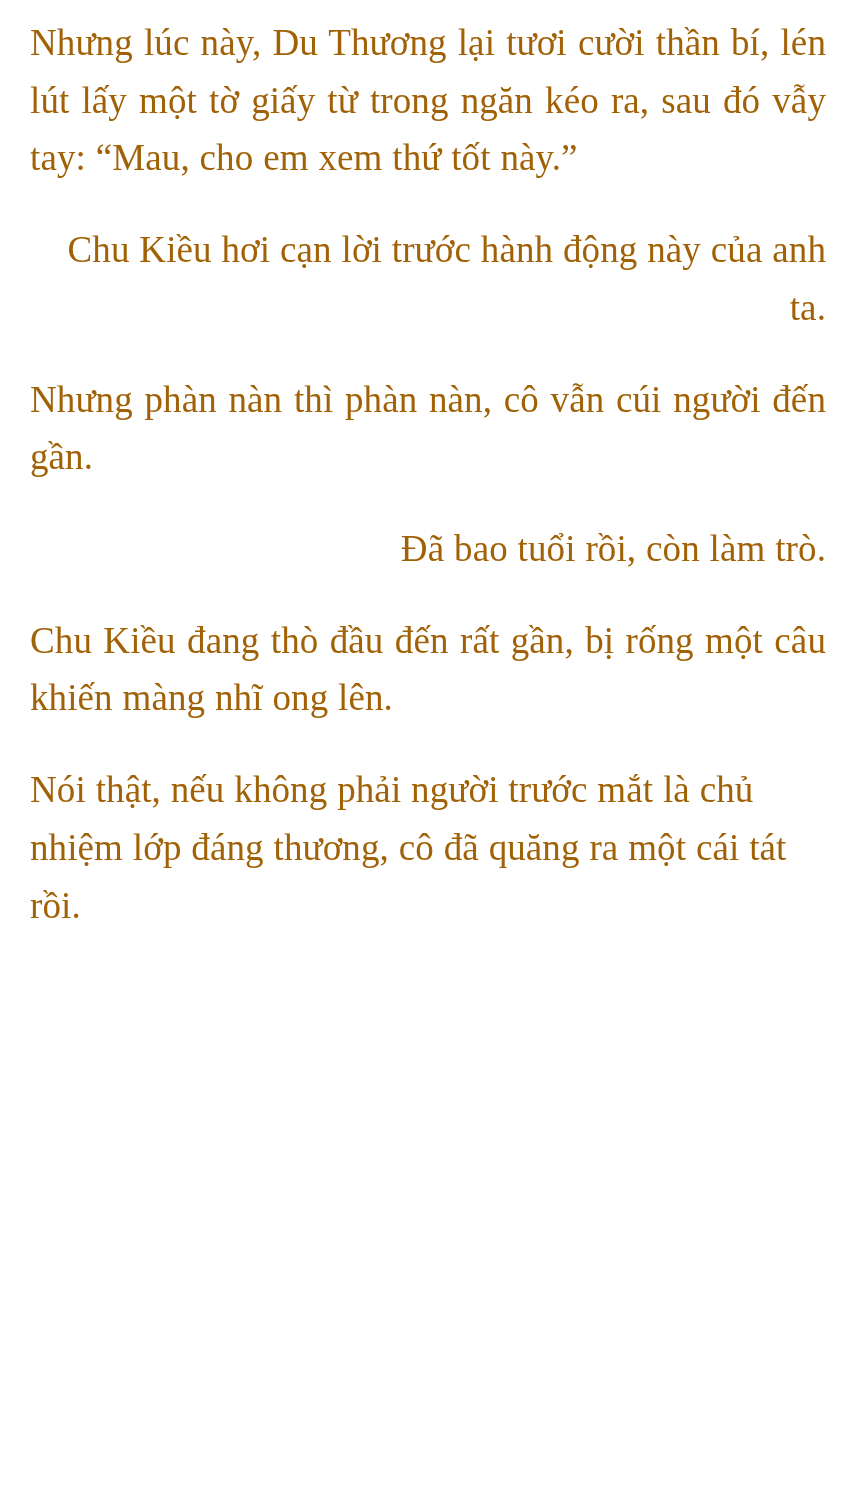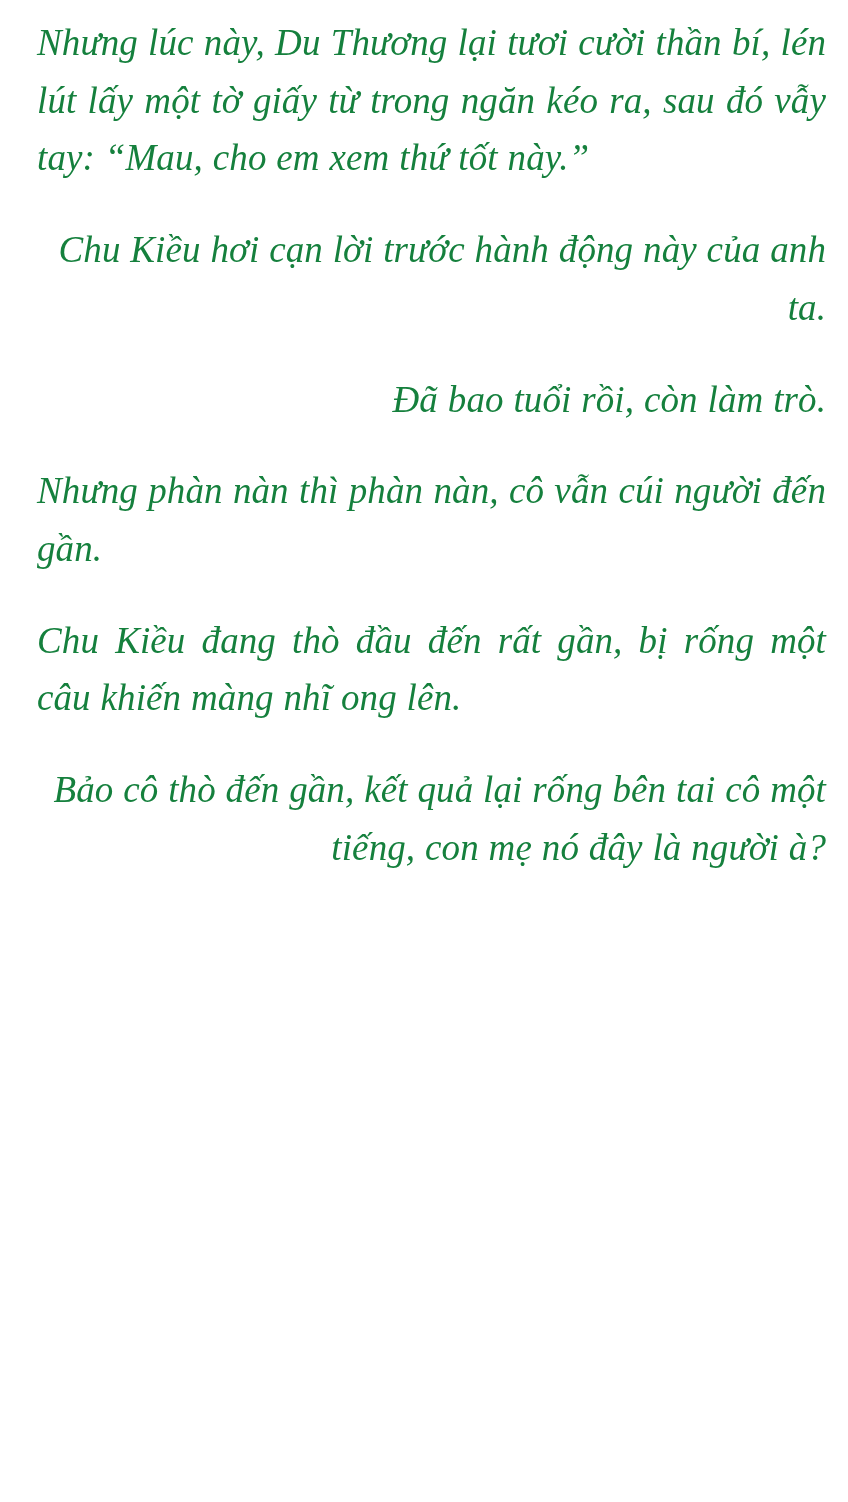--- a/index.html
+++ b/index.html
@@ -12,41 +12,40 @@
     min-height: 1502px;
     font-family: "Liberation Serif", "DejaVu Serif", serif;
     color: #1a1a1a;
   }
   #reader {
     box-sizing: border-box;
     width: 848px;
     padding: 14px 22px 10px 22px;
   }
   .para {
-    margin: 0 0 34px 15px;
+    margin: 0 0 34px 8px;
     font-size: 37px;
     line-height: 1.56;
     text-align: justify;
     text-justify: inter-word;
     letter-spacing: 0.1px;
     word-spacing: 0.5px;
-    color: #15803d;
-    font-style: italic;
+    color: #a16207;
   }
   .para:last-child {
     margin-bottom: 0;
     text-align: left;
   }
   .para.left {
     text-align: right;
   }
 </style>
 </head>
 <body>
 
 <div id="reader">
   <p class="para">Nhưng lúc này, Du Thương lại tươi cười thần bí, lén lút lấy một tờ giấy từ trong ngăn kéo ra, sau đó vẫy tay: “Mau, cho em xem thứ tốt này.”</p>
   <p class="para left">Chu Kiều hơi cạn lời trước hành động này của anh ta.</p>
+  <p class="para">Nhưng phàn nàn thì phàn nàn, cô vẫn cúi người đến gần.</p>
   <p class="para left">Đã bao tuổi rồi, còn làm trò.</p>
-  <p class="para">Nhưng phàn nàn thì phàn nàn, cô vẫn cúi người đến gần.</p>
   <p class="para">Chu Kiều đang thò đầu đến rất gần, bị rống một câu khiến màng nhĩ ong lên.</p>
-  <p class="para left">Bảo cô thò đến gần, kết quả lại rống bên tai cô một tiếng, con mẹ nó đây là người à?</p>
+  <p class="para">Nói thật, nếu không phải người trước mắt là chủ nhiệm lớp đáng thương, cô đã quăng ra một cái tát rồi.</p>
 </div>
 
 </body></html>

